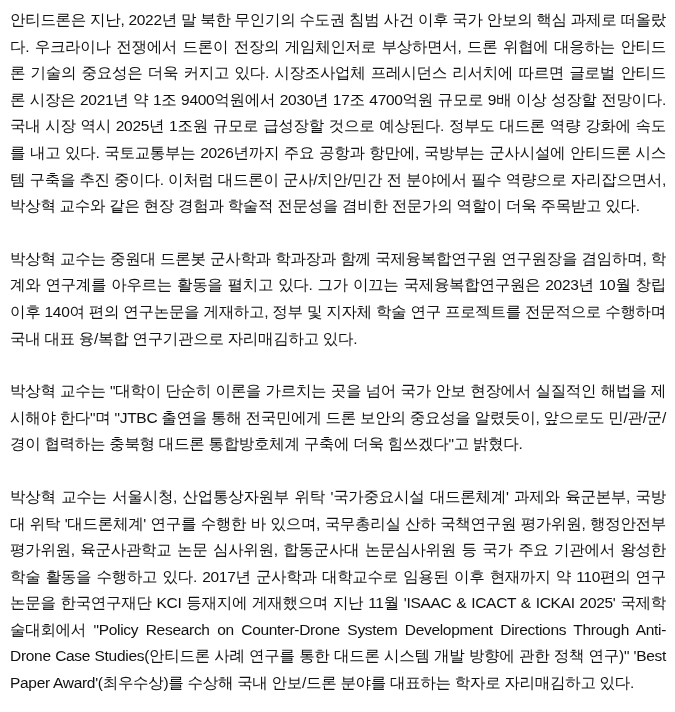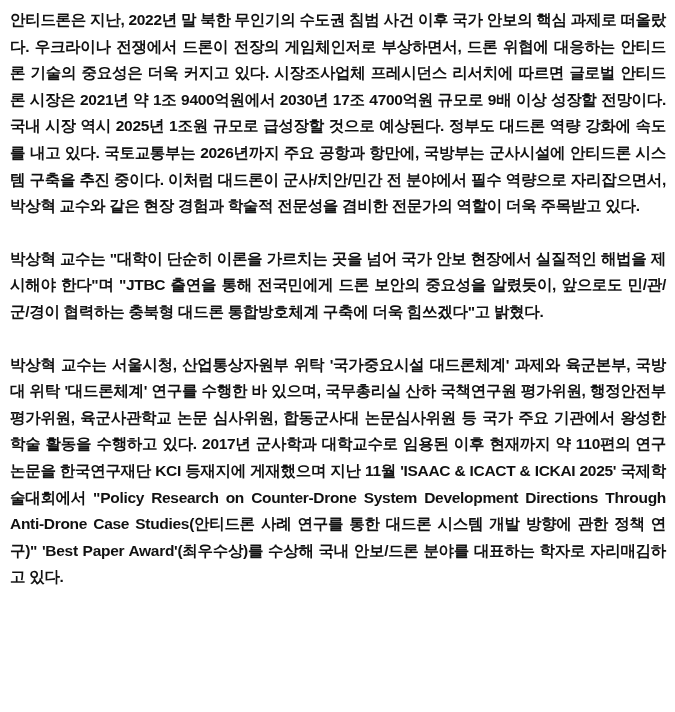--- a/index.html
+++ b/index.html
@@ -13,32 +13,33 @@
   .article {
     box-sizing: border-box;
     width: 675px;
     padding: 7px 9px 0 10px;
     font-family: "Liberation Sans", "DejaVu Sans", sans-serif;
   }
   .para {
     margin: 0 0 26px 0;
     font-size: 15.5px;
     line-height: 26.6px;
-    font-weight: 700;
+    font-weight: 400;
     color: #111111;
     letter-spacing: -0.3px;
     text-align: justify;
     word-break: normal;
     overflow-wrap: break-word;
     white-space: normal;
   }
   .para:last-child {
     margin-bottom: 0;
   }
 </style>
 </head>
 <body>
 
 <main class="article">
   <p class="para">안티드론은 지난, 2022년 말 북한 무인기의 수도권 침범 사건 이후 국가 안보의 핵심 과제로 떠올랐다. 우크라이나 전쟁에서 드론이 전장의 게임체인저로 부상하면서, 드론 위협에 대응하는 안티드론 기술의 중요성은 더욱 커지고 있다. 시장조사업체 프레시던스 리서치에 따르면 글로벌 안티드론 시장은 2021년 약 1조 9400억원에서 2030년 17조 4700억원 규모로 9배 이상 성장할 전망이다. 국내 시장 역시 2025년 1조원 규모로 급성장할 것으로 예상된다. 정부도 대드론 역량 강화에 속도를 내고 있다. 국토교통부는 2026년까지 주요 공항과 항만에, 국방부는 군사시설에 안티드론 시스템 구축을 추진 중이다. 이처럼 대드론이 군사/치안/민간 전 분야에서 필수 역량으로 자리잡으면서, 박상혁 교수와 같은 현장 경험과 학술적 전문성을 겸비한 전문가의 역할이 더욱 주목받고 있다.</p>
+  <p class="para">박상혁 교수는 중원대 드론봇 군사학과 학과장과 함께 국제융복합연구원 연구원장을 겸임하며, 학계와 연구계를 아우르는 활동을 펼치고 있다. 그가 이끄는 국제융복합연구원은 2023년 10월 창립 이후 140여 편의 연구논문을 게재하고, 정부 및 지자체 학술 연구 프로젝트를 전문적으로 수행하며 국내 대표 융/복합 연구기관으로 자리매김하고 있다.</p>
   <p class="para">박상혁 교수는 "대학이 단순히 이론을 가르치는 곳을 넘어 국가 안보 현장에서 실질적인 해법을 제시해야 한다"며 "JTBC 출연을 통해 전국민에게 드론 보안의 중요성을 알렸듯이, 앞으로도 민/관/군/경이 협력하는 충북형 대드론 통합방호체계 구축에 더욱 힘쓰겠다"고 밝혔다.</p>
   <p class="para">박상혁 교수는 서울시청, 산업통상자원부 위탁 '국가중요시설 대드론체계' 과제와 육군본부, 국방대 위탁 '대드론체계' 연구를 수행한 바 있으며, 국무총리실 산하 국책연구원 평가위원, 행정안전부 평가위원, 육군사관학교 논문 심사위원, 합동군사대 논문심사위원 등 국가 주요 기관에서 왕성한 학술 활동을 수행하고 있다. 2017년 군사학과 대학교수로 임용된 이후 현재까지 약 110편의 연구 논문을 한국연구재단 KCI 등재지에 게재했으며 지난 11월 'ISAAC &amp; ICACT &amp; ICKAI 2025' 국제학술대회에서 "Policy Research on Counter-Drone System Development Directions Through Anti-Drone Case Studies(안티드론 사례 연구를 통한 대드론 시스템 개발 방향에 관한 정책 연구)" 'Best Paper Award'(최우수상)를 수상해 국내 안보/드론 분야를 대표하는 학자로 자리매김하고 있다.</p>
 </main>
 
 </body></html>

